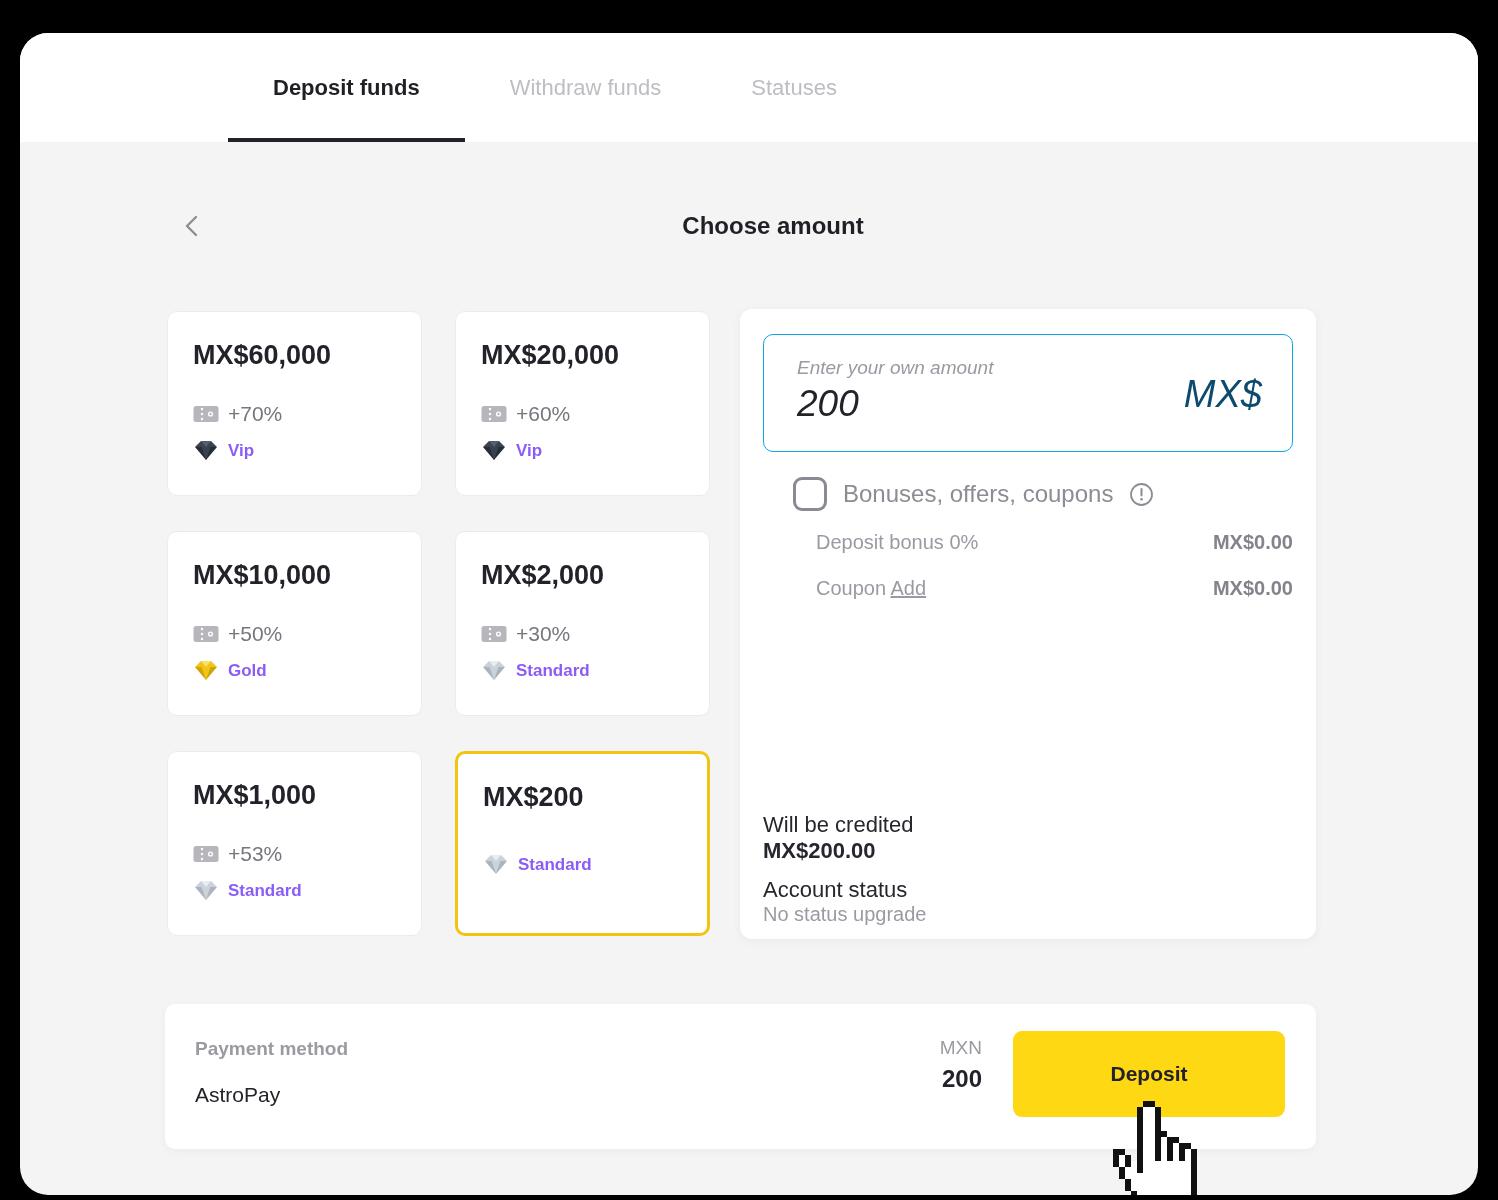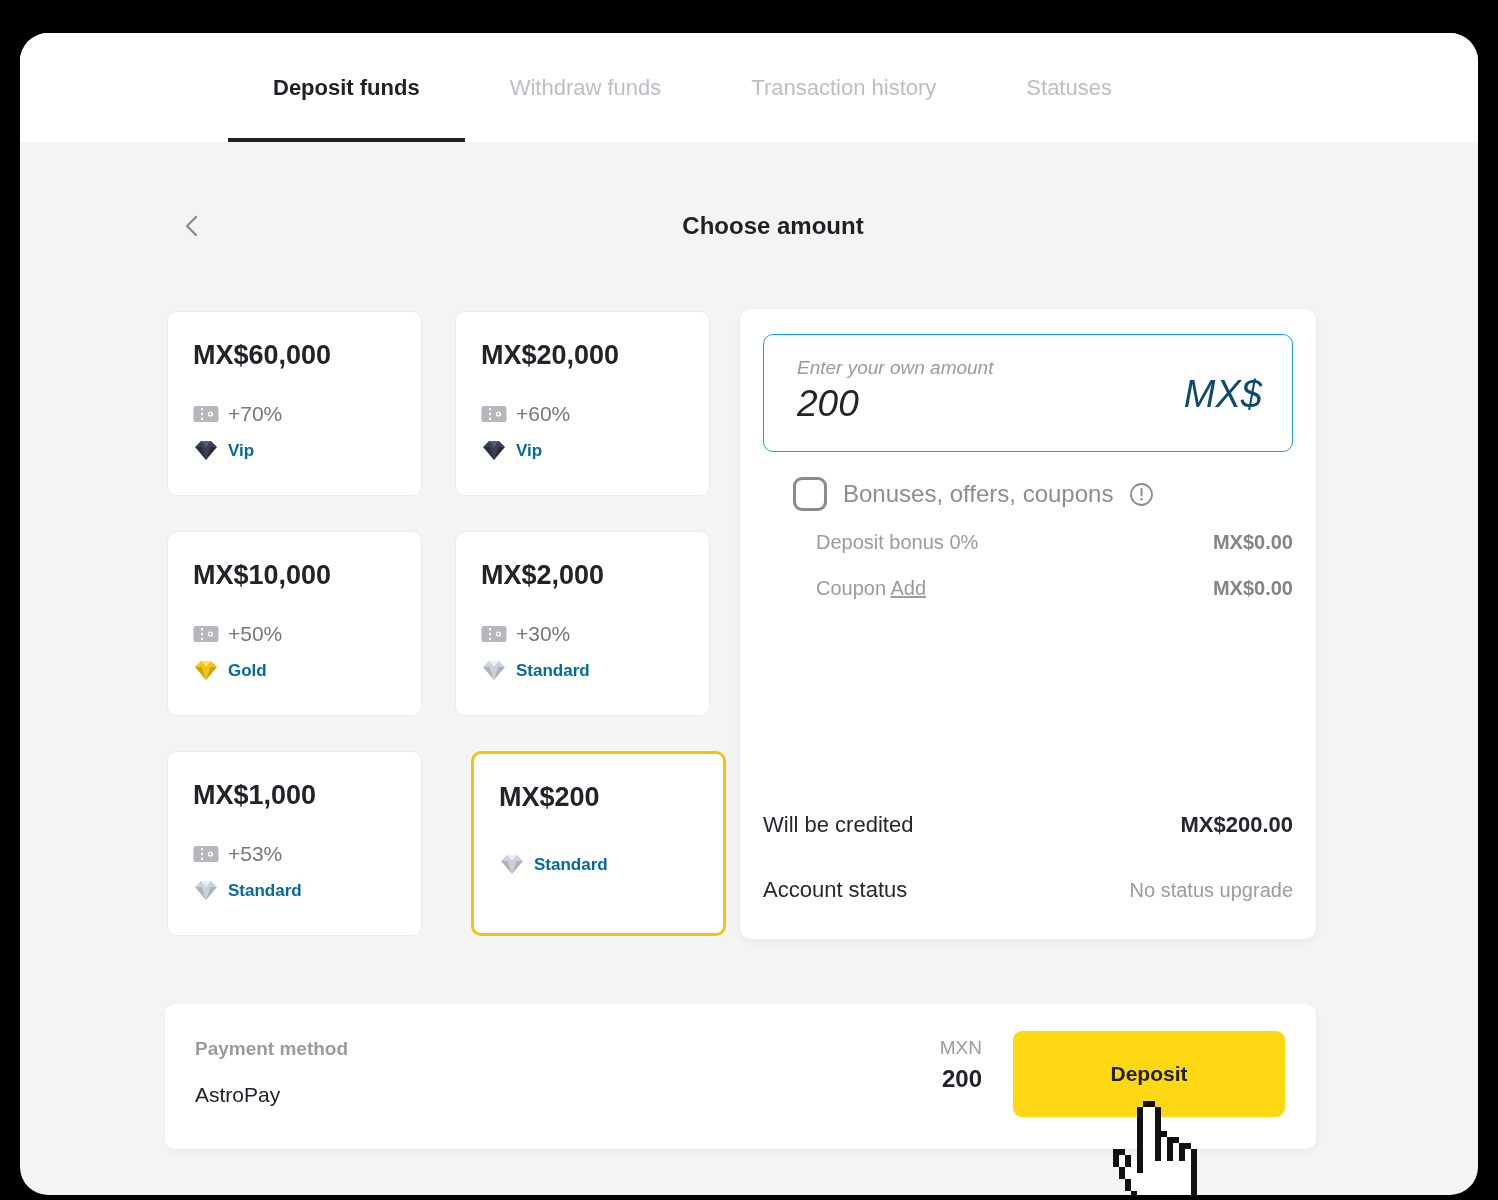--- a/index.html
+++ b/index.html
@@ -21,39 +21,39 @@
   
   .card{position:absolute;width:255px;height:185px;background:#fff;border:1px solid #ececee;
         border-radius:10px;cursor:pointer;}
   .card.selected{border:3px solid #f2c411;}
   .card .amount{position:absolute;left:25px;top:28px;font-size:27px;font-weight:bold;color:#22222a;}
   .card .row{position:absolute;left:25px;display:flex;align-items:center;gap:9px;}
   .card .bonus-row{top:90px;}
   .card .status-row{top:128px;}
   .card.no-bonus .status-row{top:100px;}
   .card .bonus-text{font-size:21px;color:#76767e;}
-  .card .status-text{font-size:17px;font-weight:bold;color:#0369a1;}
+  .card .status-text{font-size:17px;font-weight:bold;color:#8b5cf6;}
   
   .panel{position:absolute;left:720px;top:276px;width:576px;height:630px;background:#fff;
          border-radius:12px;box-shadow:0 2px 10px rgba(0,0,0,0.05);}
   .input-box{position:absolute;left:23px;top:25px;width:530px;height:118px;border:1px solid #0ea5e9;
              border-radius:10px;background:#fff;cursor:text;font-style:italic;}
   .input-label{position:absolute;left:33px;top:22px;font-size:19px;color:#9a9aa2;}
   .input-value{position:absolute;left:33px;top:48px;font-size:37px;color:#22222a;}
   .input-currency{position:absolute;right:30px;top:38px;font-size:38px;color:#0c4a6e;}
   .bonus-row-panel{position:absolute;left:23px;top:168px;display:flex;align-items:center;gap:16px;padding-left:30px;}
   .checkbox{width:34px;height:34px;border:3px solid #8a8a92;border-radius:9px;background:#fff;cursor:pointer;flex:none;}
   .bonus-label{font-size:24px;color:#8c8c94;}
   .line{position:absolute;left:76px;right:23px;display:flex;justify-content:space-between;align-items:baseline;}
   .line.l-bonus{top:222px;}
   .line.l-coupon{top:268px;}
   .line .lbl{font-size:20px;color:#9a9aa2;}
   .line .val{font-size:20px;font-weight:bold;color:#83838b;}
   .add-link{color:#9a9aa2;text-decoration:underline;cursor:pointer;}
-  .line.wide{left:23px;}
+  .line.wide{left:23px;flex-direction:column;}
   .line.l-credited{top:503px;}
   .line.l-status{top:568px;}
   .line .big-lbl{font-size:22px;color:#26262e;}
   .line .big-val{font-size:22px;font-weight:bold;color:#26262e;}
   .line .muted-val{font-size:20px;color:#9a9aa2;}
   
   .paybar{position:absolute;left:145px;top:971px;width:1151px;height:145px;background:#fff;
           border-radius:10px;box-shadow:0 2px 10px rgba(0,0,0,0.04);}
   .pm-label{position:absolute;left:30px;top:34px;font-size:19px;color:#9a9aa2;font-weight:bold;}
   .pm-value{position:absolute;left:30px;top:79px;font-size:21px;color:#22222a;}
@@ -69,21 +69,20 @@
 </head>
 <body>
 
 <div class="stage">
   <div class="window">
 
     <div class="header">
       <nav class="tabs" id="tab-bar">
           <span class="tab active">Deposit funds</span>
           <span class="tab">Withdraw funds</span>
-          <span class="tab">Transaction history</span>
           <span class="tab">Statuses</span>
         </nav>
     </div>
 
     <div class="back">
       <svg width="30" height="30" viewBox="0 0 30 30">
         <polyline points="18,6 9,15 18,24" fill="none" stroke="#8d8d93" stroke-width="2.4" stroke-linecap="round" stroke-linejoin="round"></polyline>
       </svg>
     </div>
     <h1 class="page-title">Choose amount</h1>
@@ -197,21 +196,21 @@
           <span class="row status-row">
      <svg width="26" height="21" viewBox="0 0 26 21">
     <polygon points="2,7 8,1 18,1 24,7" fill="#ccd2d9"></polygon>
     <polygon points="8,1 13,7 18,1" fill="#e9edf0"></polygon>
     <polygon points="2,7 24,7 13,20" fill="#aab3be"></polygon>
     <polygon points="8.5,7 13,20 17.5,7" fill="#ccd2d9"></polygon>
   </svg>
             <span class="status-text">Standard</span>
           </span>
         </div>
-        <div class="card selected no-bonus" style="left: 451px; top: 718px;">
+        <div class="card selected no-bonus" style="left: 435px; top: 718px;">
           <span class="amount">MX$200</span>
           <span class="row status-row">
      <svg width="26" height="21" viewBox="0 0 26 21">
     <polygon points="2,7 8,1 18,1 24,7" fill="#ccd2d9"></polygon>
     <polygon points="8,1 13,7 18,1" fill="#e9edf0"></polygon>
     <polygon points="2,7 24,7 13,20" fill="#aab3be"></polygon>
     <polygon points="8.5,7 13,20 17.5,7" fill="#ccd2d9"></polygon>
   </svg>
             <span class="status-text">Standard</span>
           </span>

